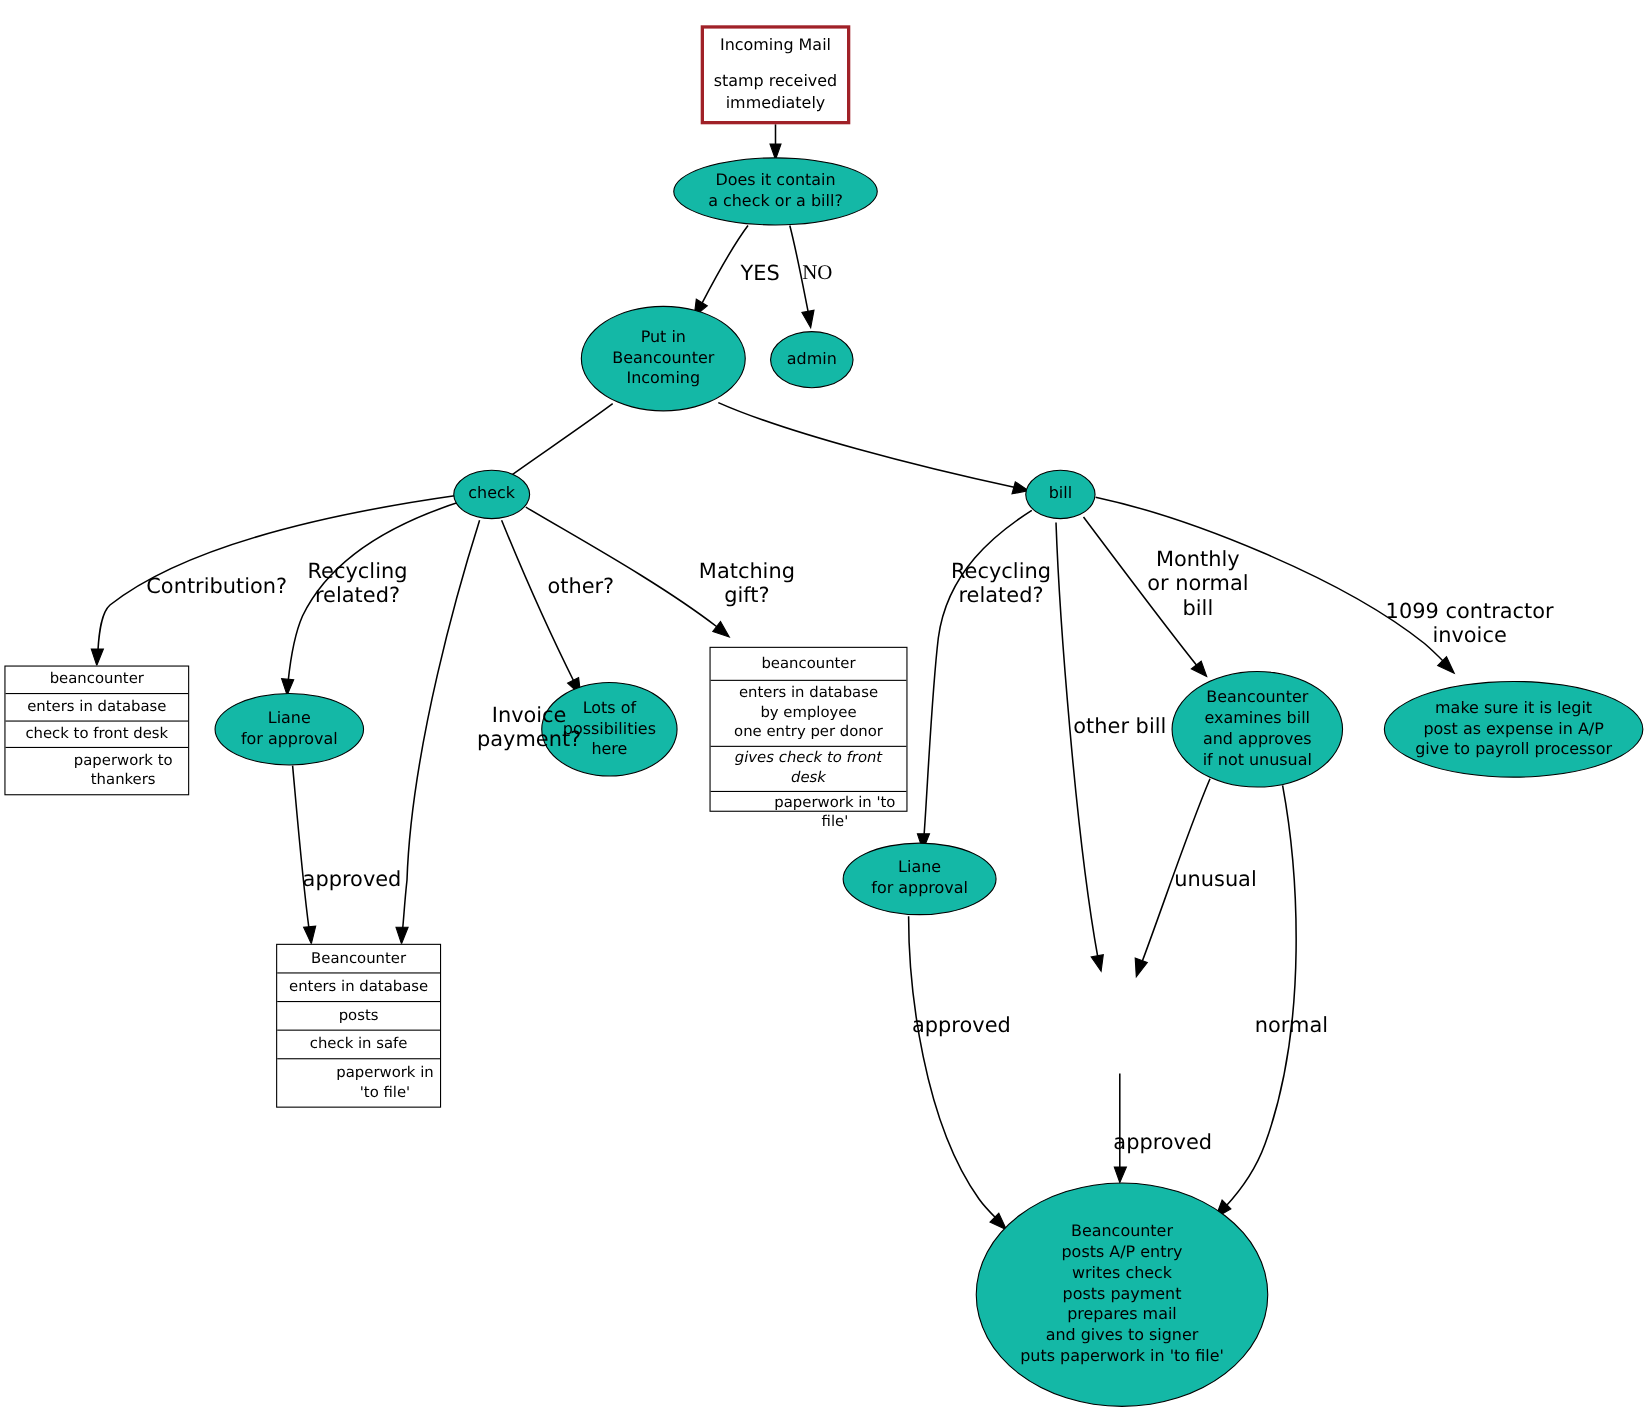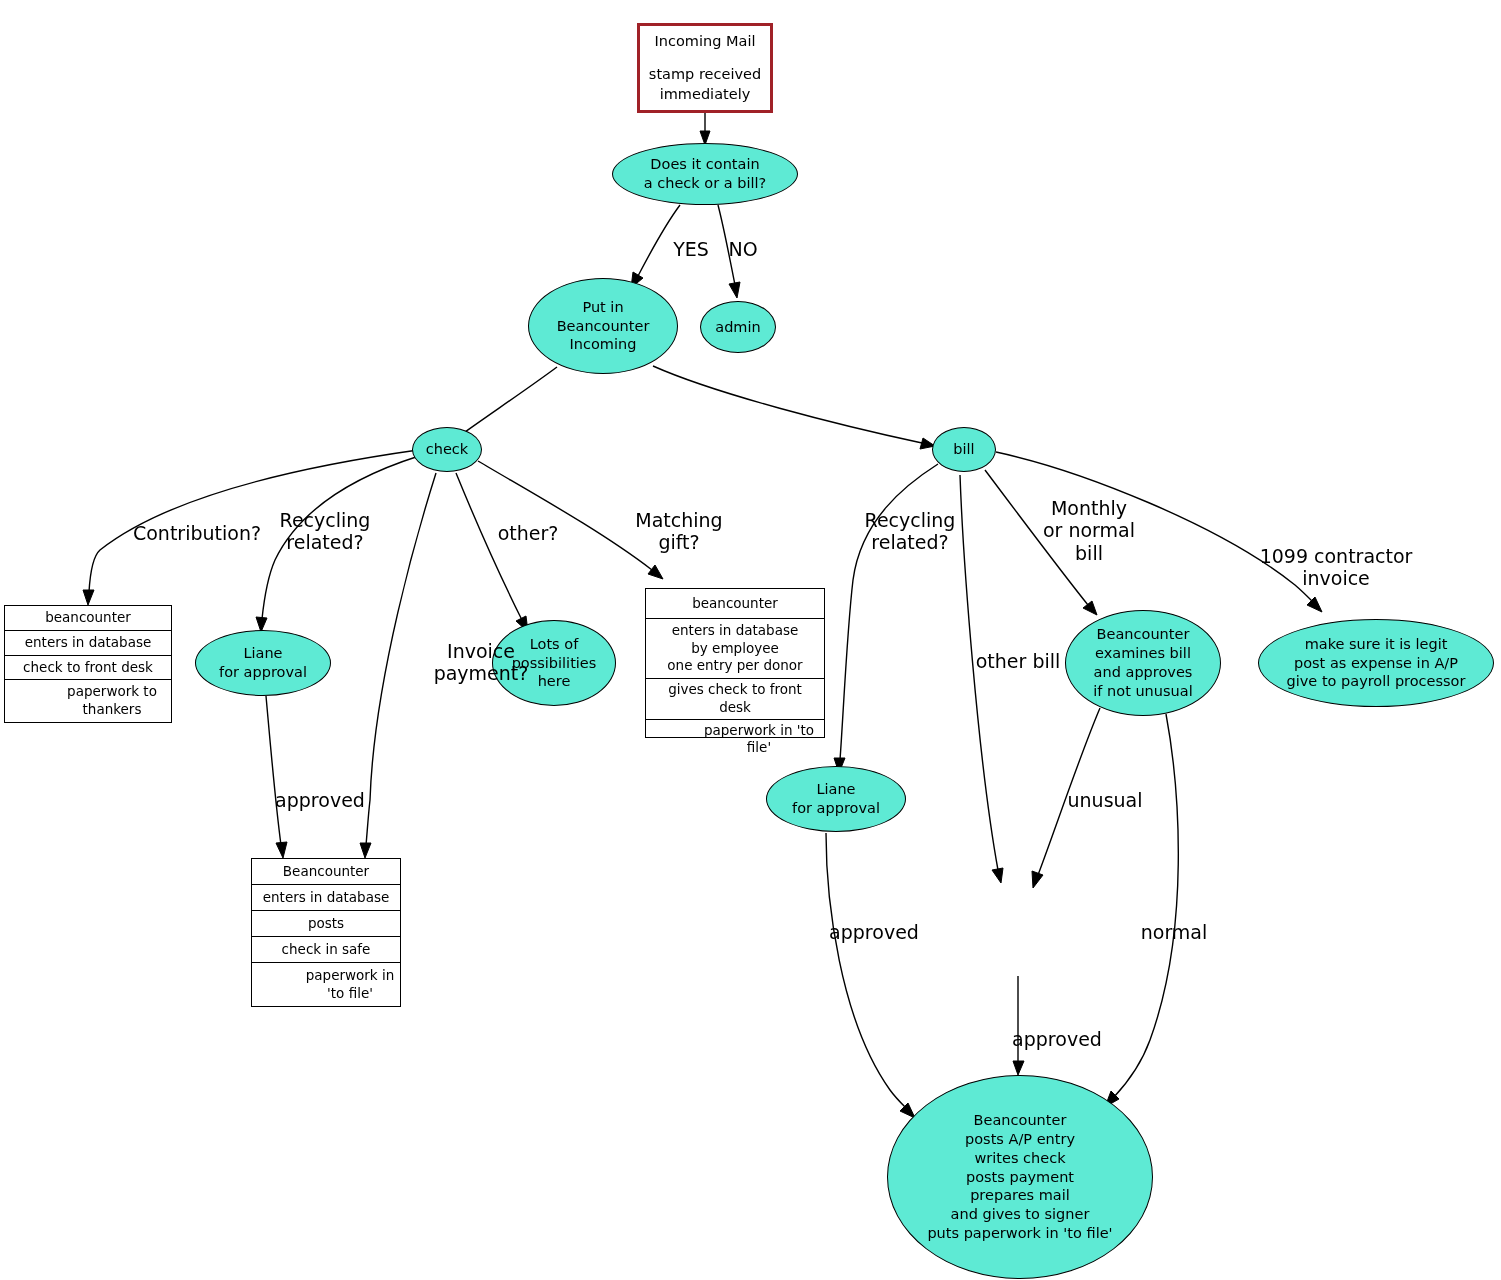--- a/index.html
+++ b/index.html
@@ -41,21 +41,21 @@
     color: #000000;
     line-height: 1.35;
     margin-top: 19px;
   }
   .box-node .gap { height: 14px; }
 
   
   .ellipse-node {
     position: absolute;
     box-sizing: border-box;
-    background: #5eead4;
+    background: #14b8a6;
     border: 1.4px solid #000000;
     border-radius: 50%;
     display: flex;
     align-items: center;
     justify-content: center;
     text-align: center;
     font-size: 14.5px;
     color: #000000;
     line-height: 1.30;
     white-space: pre-line;
@@ -232,21 +232,21 @@
 
   <div class="ellipse-node" style="left:492px; top:620px; width:124px; height:86px;">Lots of
 possibilities
 here</div>
 
   <div class="record-node" style="left:645px; top:588px; width:180px; height:150px;">
     <div class="cell" style="flex:0 0 30px;">beancounter</div>
     <div class="cell" style="flex:0 0 60px;">enters in database
 by employee
 one entry per donor</div>
-    <div class="cell" style="flex:0 0 30px;">gives check to front desk</div>
+    <div class="cell" style="flex:0 0 30px;font-style:italic;">gives check to front desk</div>
     <div class="cell">paperwork in 'to file'</div>
   </div>
 
   <div class="ellipse-node" style="left:766px; top:766px; width:140px; height:66px;">Liane
 for approval</div>
 
   <div class="ellipse-node" style="left:1065px; top:610px; width:156px; height:106px;">Beancounter
 examines bill
 and approves
 if not unusual</div>
@@ -266,21 +266,21 @@
 
   <div class="ellipse-node" style="left:887px; top:1075px; width:266px; height:204px;">Beancounter
 posts A/P entry
 writes check
 posts payment
 prepares mail
 and gives to signer
 puts paperwork in 'to file'</div>
 
   <div class="edge-label" style="left:691px; top:249px;">YES</div>
-  <div class="edge-label" style="left:743px; top:249px;">NO</div>
+  <div class="edge-label" style="left:743px; top:249px;font-family:Liberation Serif, serif;">NO</div>
 
   <div class="edge-label" style="left:197px; top:533px;">Contribution?</div>
   <div class="edge-label" style="left:325px; top:531px;">Recycling
 related?</div>
   <div class="edge-label" style="left:435px; top:662px;margin-left:46px;">Invoice
 payment?</div>
   <div class="edge-label" style="left:528px; top:533px;">other?</div>
   <div class="edge-label" style="left:679px; top:531px;">Matching
 gift?</div>
   <div class="edge-label" style="left:320px; top:800px;">approved</div>

